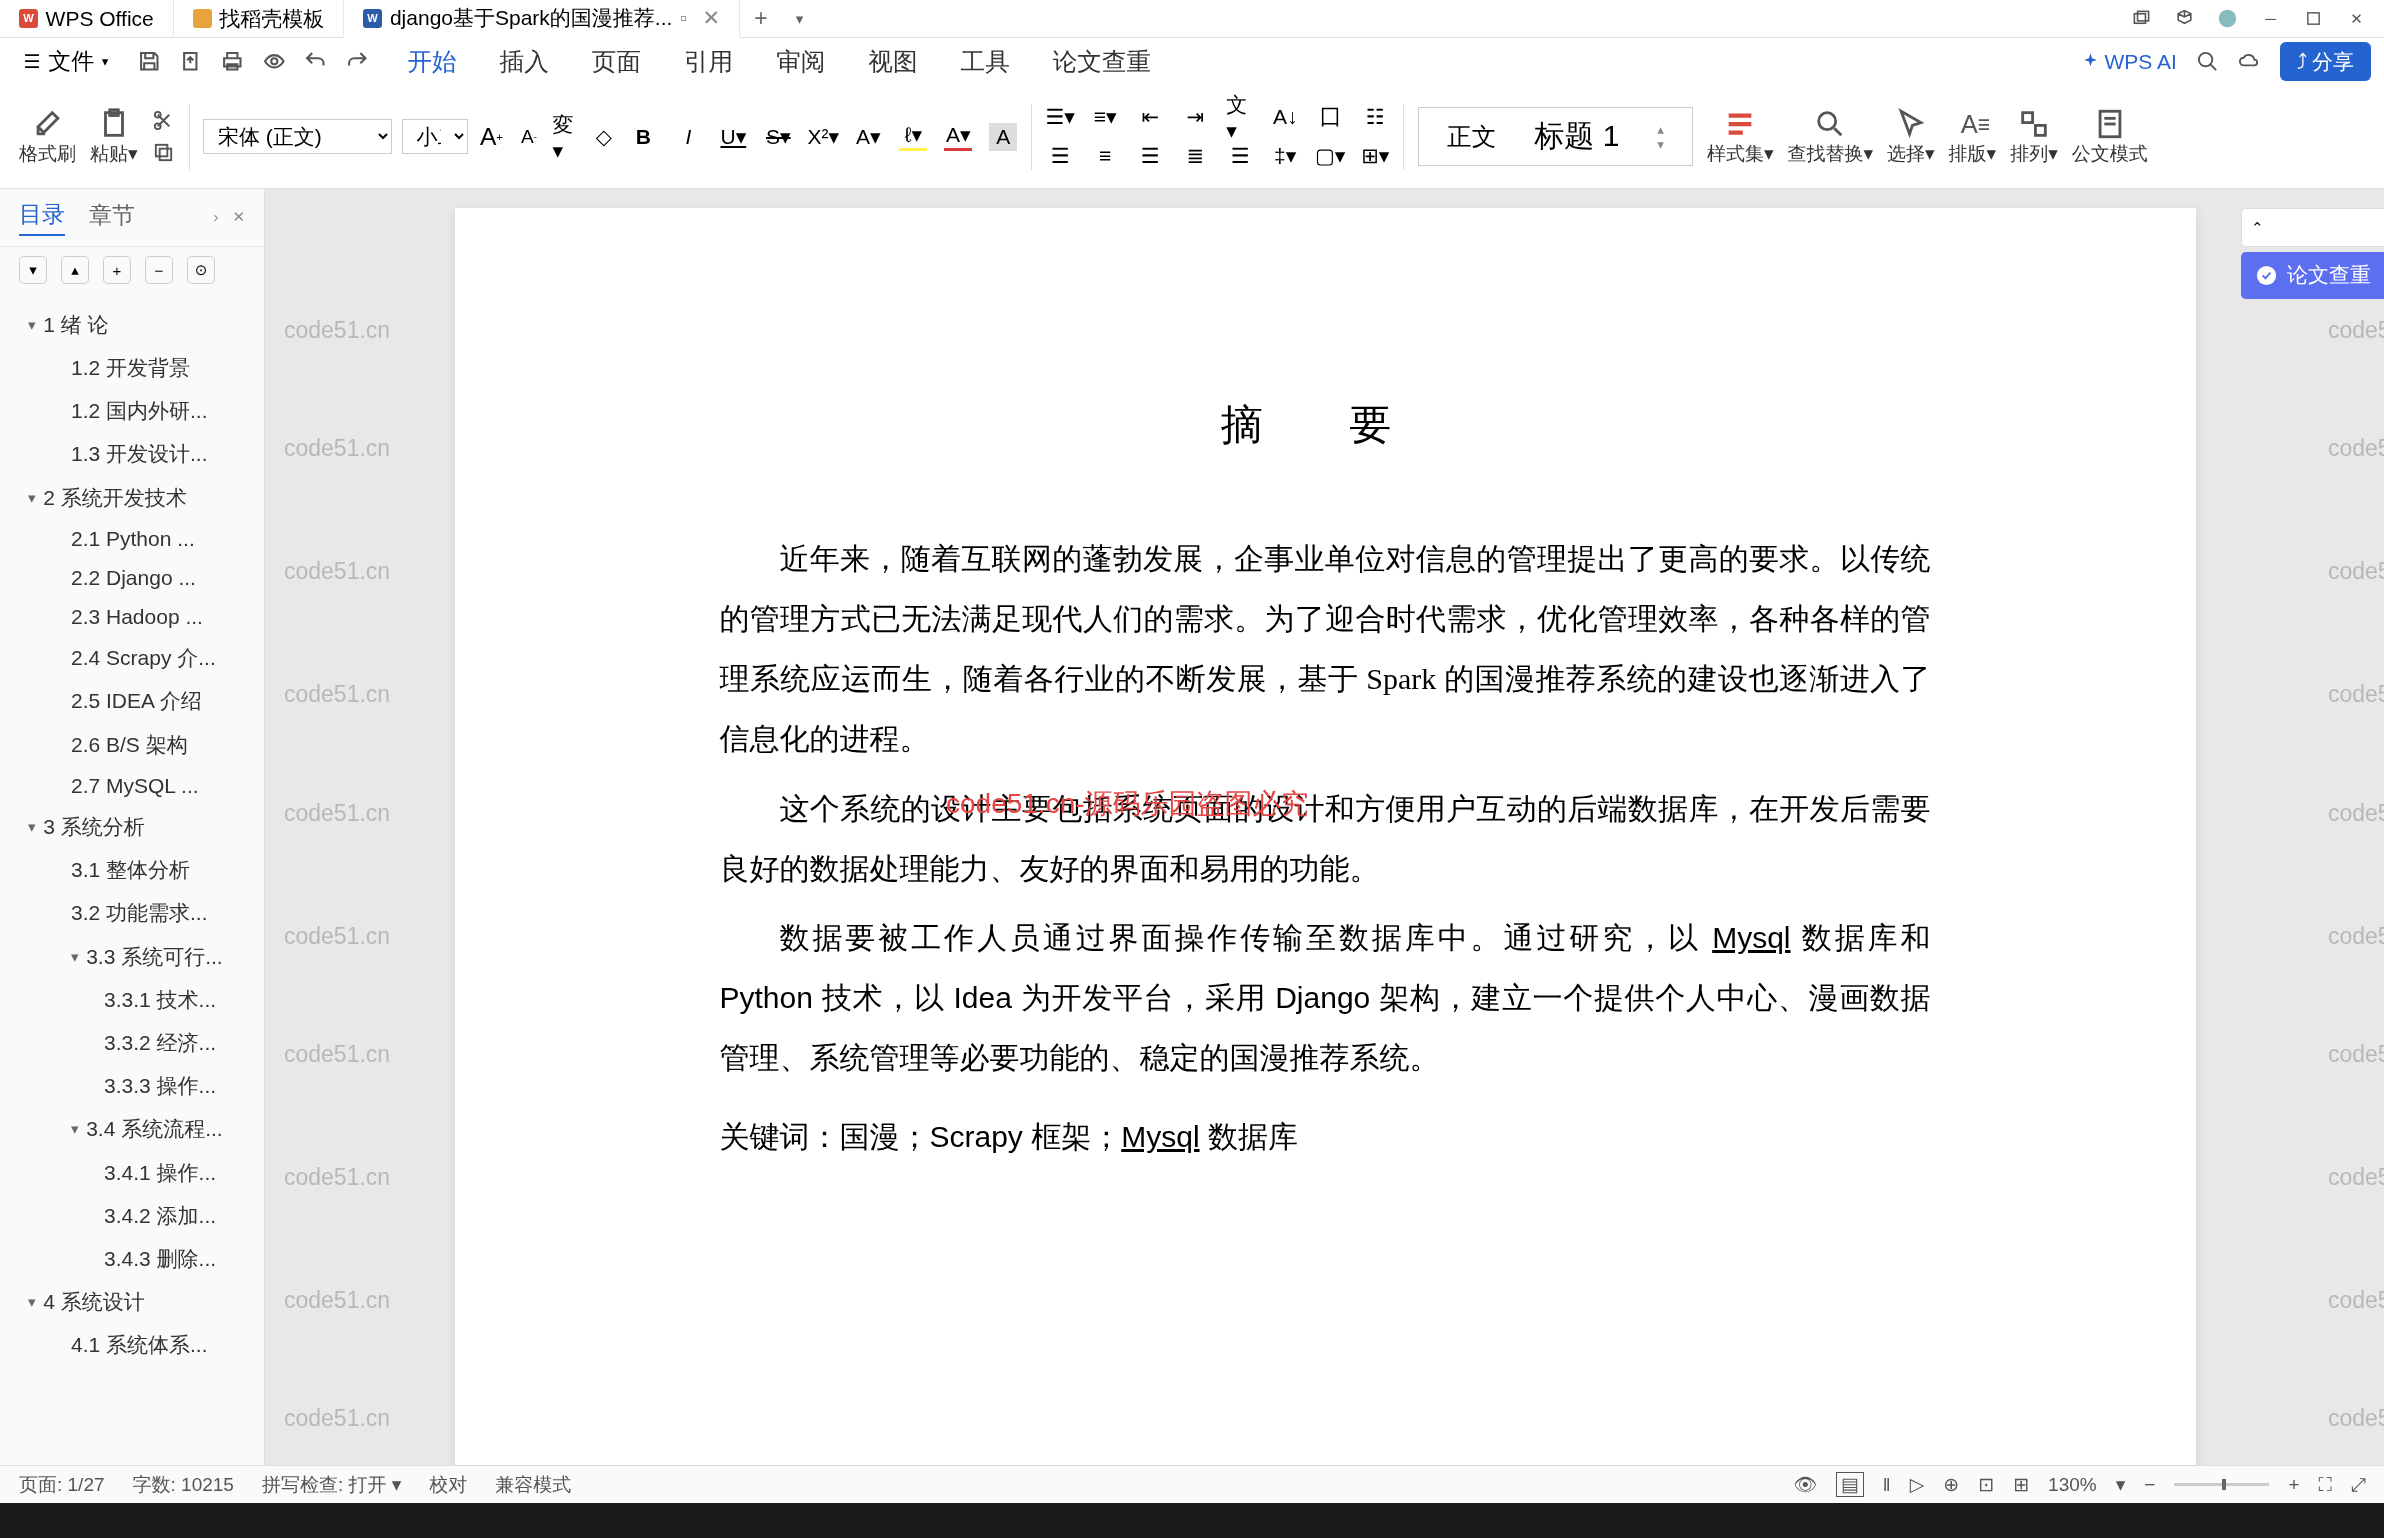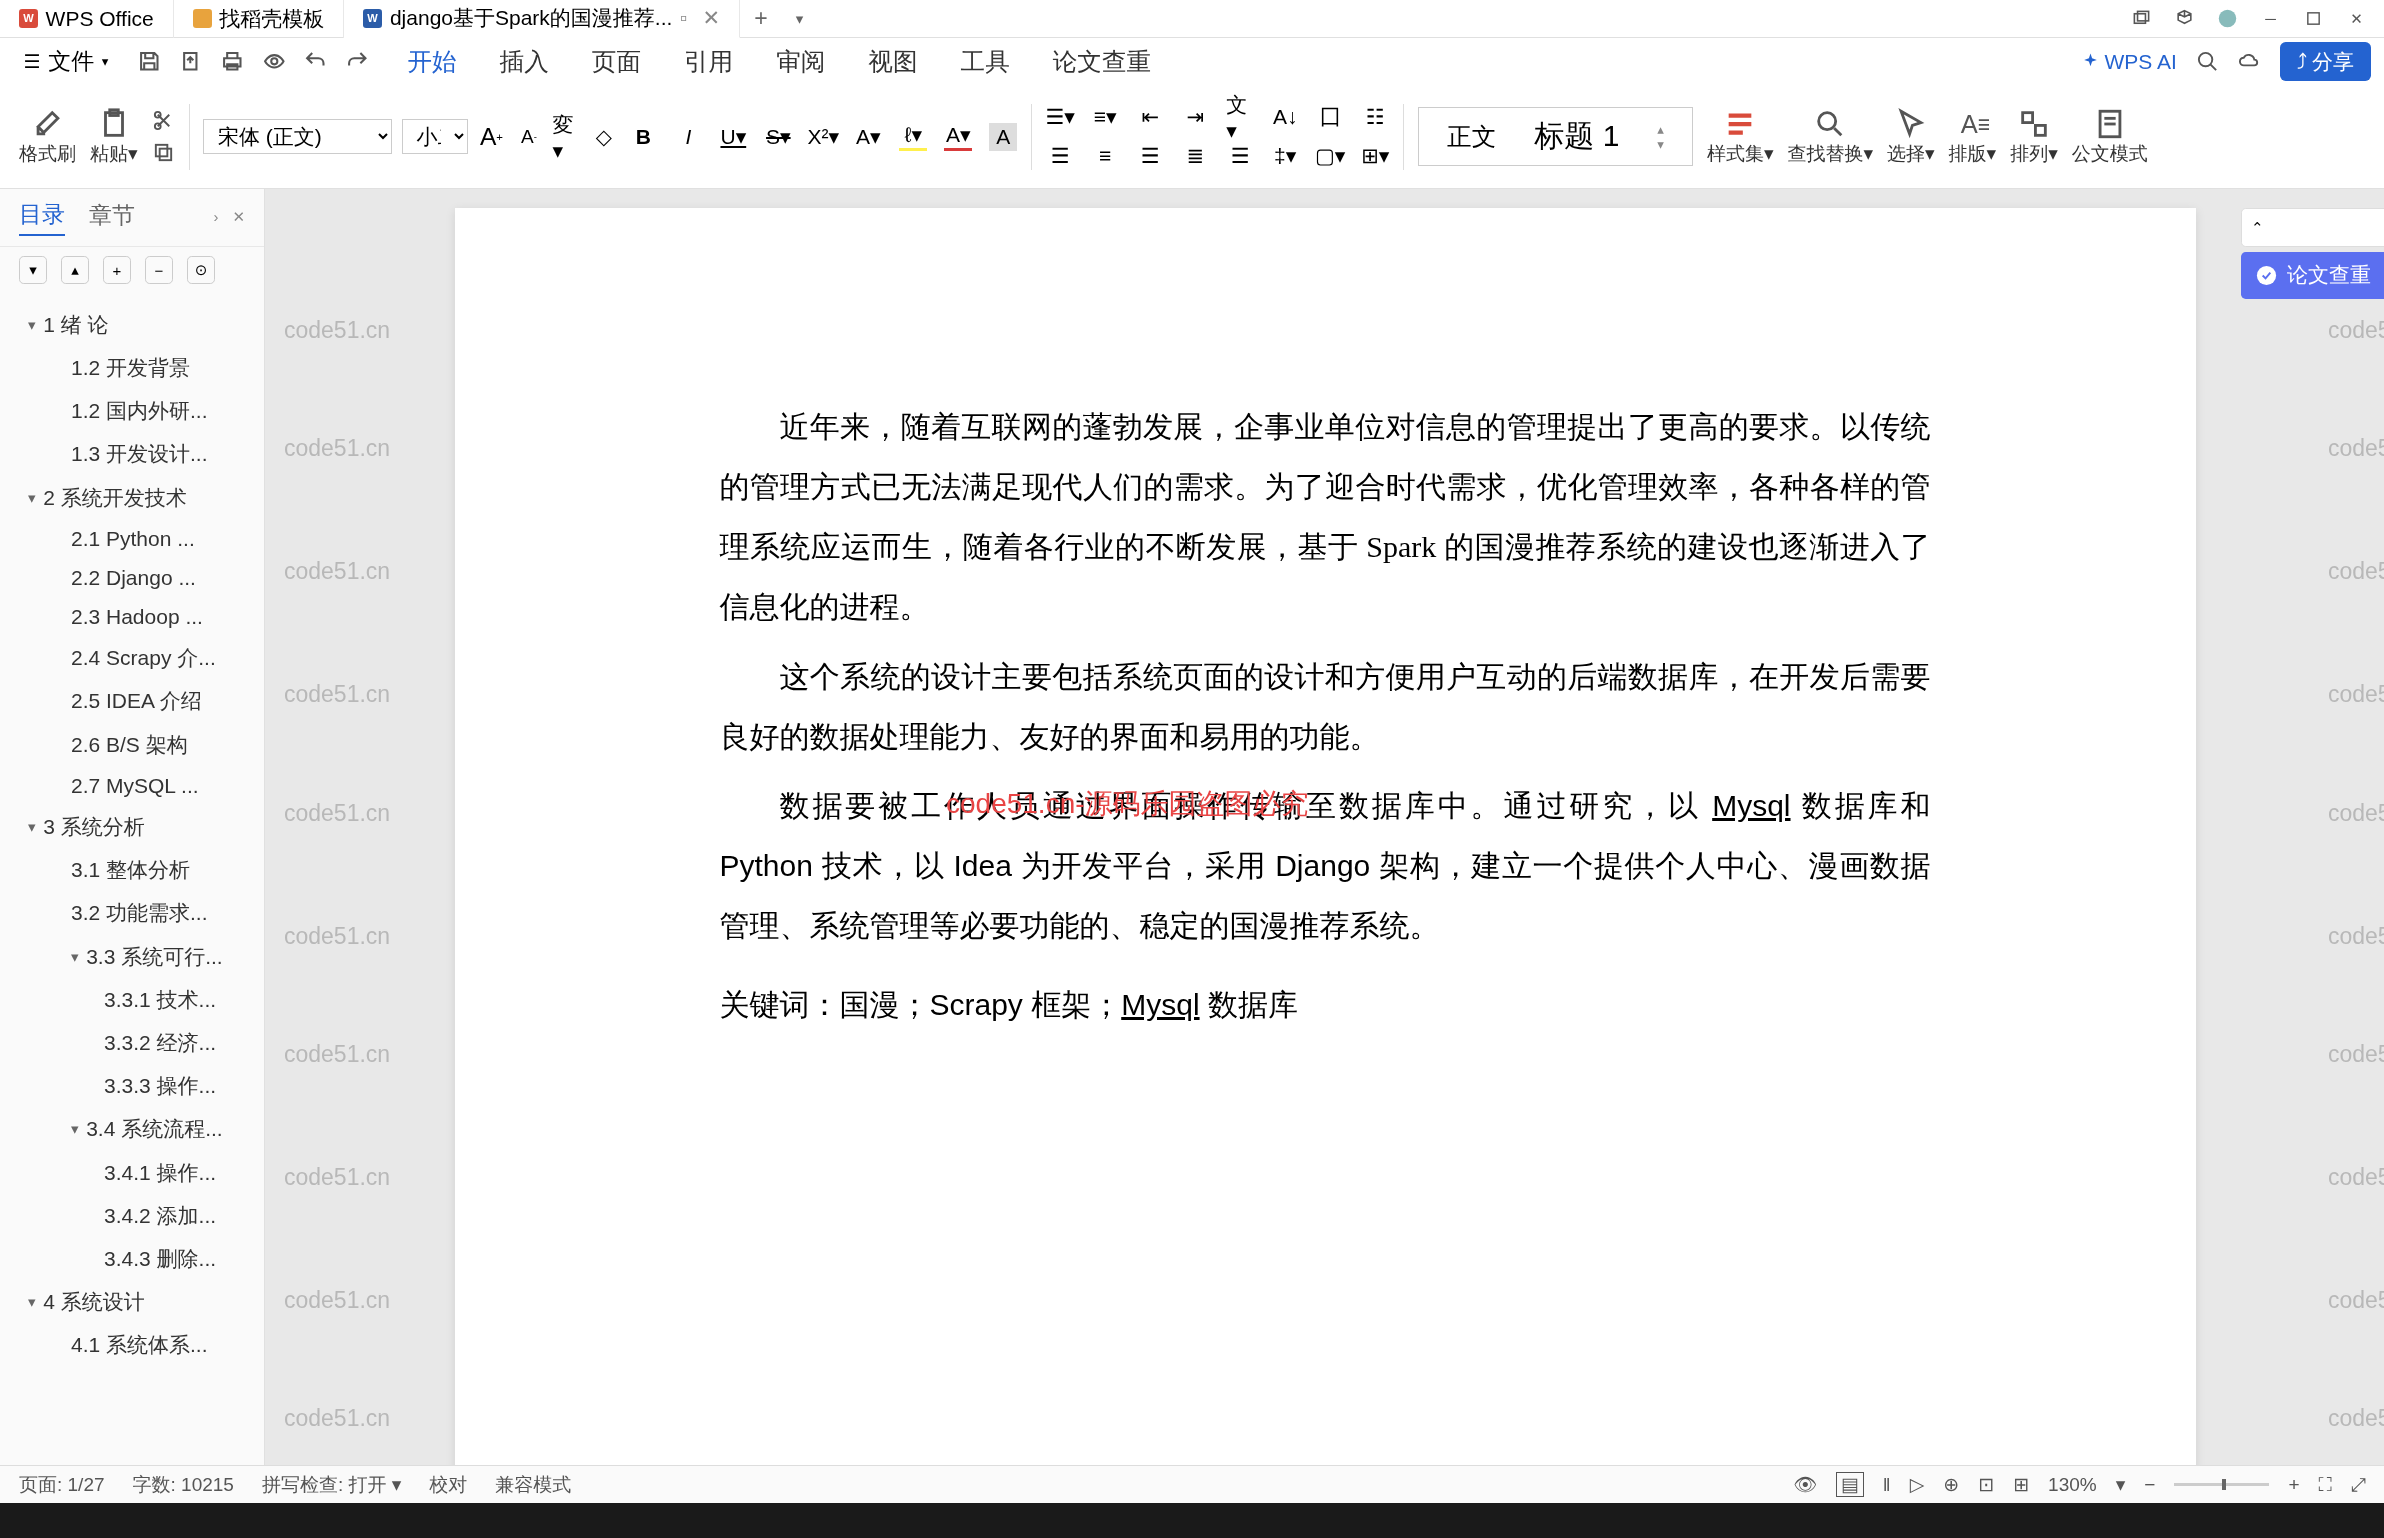--- a/index.html
+++ b/index.html
@@ -450,20 +450,21 @@
           <span>4 系统设计</span>
         </div>
         <div class="outline-item l2">
           <span>4.1  系统体系...</span>
         </div>
       </div>
   </div>
 
   <div class="doc-container">
     <div class="page">
+      <div class="doc-title">摘  要</div>
       <p class="doc-para">近年来，随着互联网的蓬勃发展，企事业单位对信息的管理提出了更高的要求。以传统的管理方式已无法满足现代人们的需求。为了迎合时代需求，优化管理效率，各种各样的管理系统应运而生，随着各行业的不断发展，基于 Spark 的国漫推荐系统的建设也逐渐进入了信息化的进程。</p>
       <p class="doc-para">这个系统的设计主要包括系统页面的设计和方便用户互动的后端数据库，在开发后需要良好的数据处理能力、友好的界面和易用的功能。</p>
       <p class="doc-para"><span>数据要被工作人员通过界面操作传输至数据库中。通过研究，以 </span><span class="underline">Mysql</span><span> 数据库和 Python 技术，以 Idea 为开发平台，采用 Django 架构，建立一个提供个人中心、漫画数据管理、系统管理等必要功能的、稳定的国漫推荐系统。</span></p>
       <p class="doc-keywords"><span>关键词：</span><span>国漫；Scrapy 框架；</span><span class="underline">Mysql</span><span> 数据库</span></p>
     </div>
 
     <div class="right-sidebar">
       <div class="sidebar-btn">
         <span>⌃</span>
       </div>

